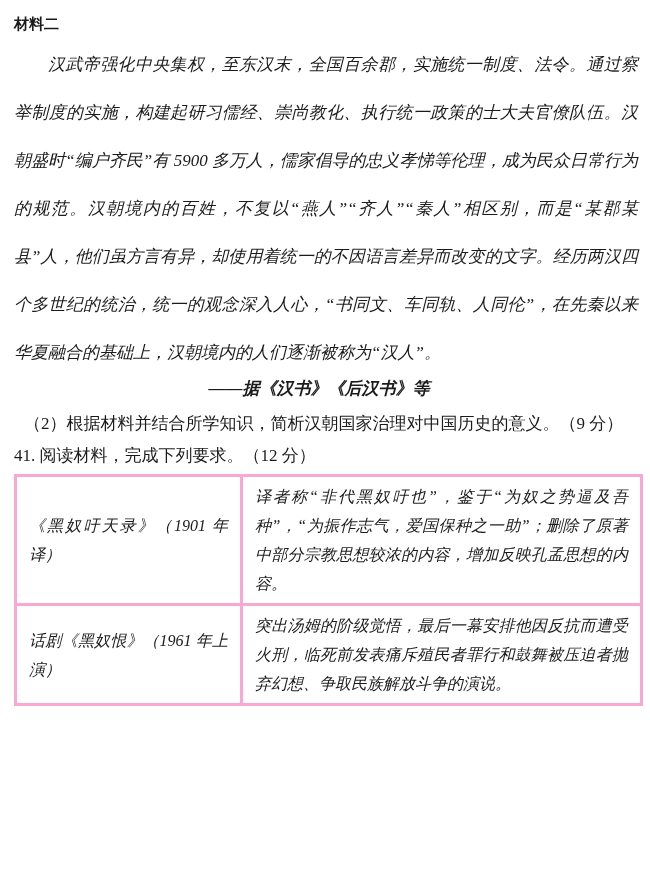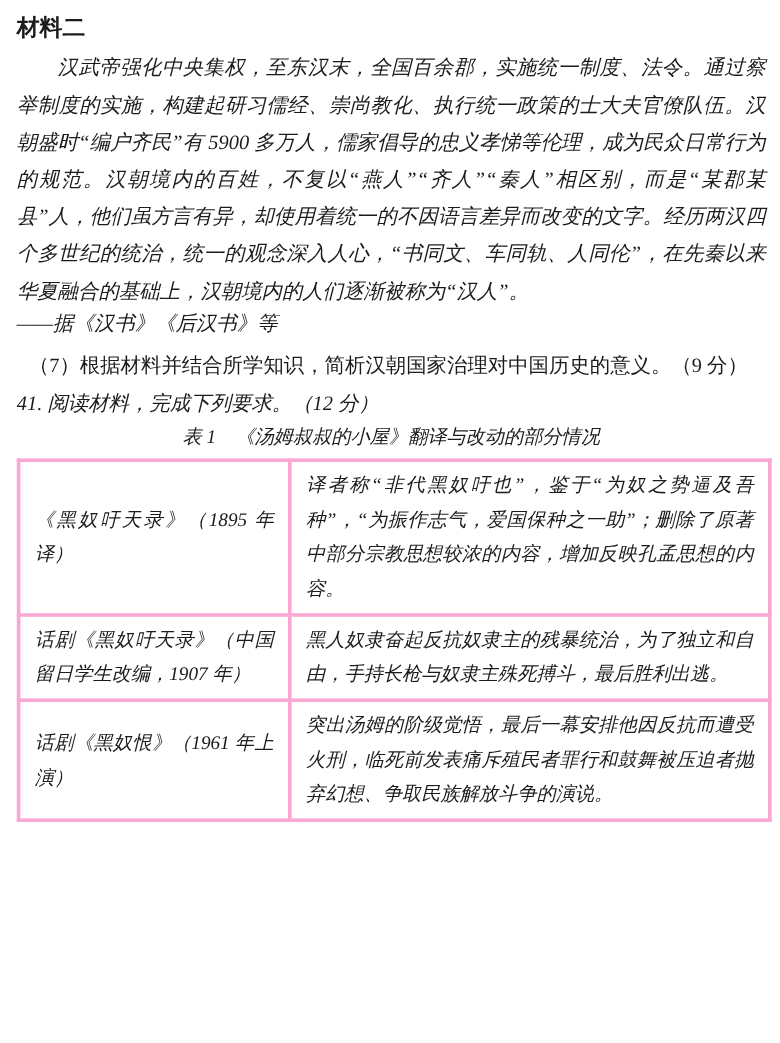--- a/index.html
+++ b/index.html
@@ -26,34 +26,35 @@
   .song {
     font-family: "Liberation Serif", serif;
     font-style: normal;
   }
   
   .kai {
     font-family: "Liberation Serif", serif;
     font-style: italic;
   }
   .m-heading {
-    font-size: 19px;
+    font-size: 15px;
     line-height: 20px;
     margin: 2px 0 0 0;
   }
   .material-para {
     margin-top: 7px;
-    line-height: 31px;
+    line-height: 48px;
     text-align: justify;
     text-indent: 2em;
   }
   .source-line {
-    text-align: left;
+    text-align: center;
     line-height: 24px;
     margin: 0 14px 0 0;
+    font-weight: bold;
   }
   .question-line {
     margin-top: 11px;
     padding-left: 10px;
     line-height: 24px;
   }
   .q41-heading {
     margin-top: 8px;
     line-height: 24px;
   }
@@ -93,37 +94,32 @@
 
 <div class="doc">
 
   <div class="m-heading hei">材料二</div>
 
   <div class="material-para kai">汉武帝强化中央集权，至东汉末，全国百余郡，实施统一制度、法令。通过察举制度的实施，构建起研习儒经、崇尚教化、执行统一政策的士大夫官僚队伍。汉朝盛时“编户齐民”有 5900 多万人，儒家倡导的忠义孝悌等伦理，成为民众日常行为的规范。汉朝境内的百姓，不复以“燕人”“齐人”“秦人”相区别，而是“某郡某县”人，他们虽方言有异，却使用着统一的不因语言差异而改变的文字。经历两汉四个多世纪的统治，统一的观念深入人心，“书同文、车同轨、人同伦”，在先秦以来华夏融合的基础上，汉朝境内的人们逐渐被称为“汉人”。</div>
 
   <div class="source-line kai">——据《汉书》《后汉书》等</div>
 
 
-  <div class="question-line song">（7）根据材料并结合所学知识，简析汉朝国家治理对中国历史的意义。（9 分）</div>
+  <div class="question-line song">（2）根据材料并结合所学知识，简析汉朝国家治理对中国历史的意义。（9 分）</div>
 
-  <div class="q41-heading question-line song" style="padding-left:0;font-style:italic;">41. 阅读材料，完成下列要求。（12 分）</div>
+  <div class="q41-heading question-line song" style="padding-left:0;">41. 阅读材料，完成下列要求。（12 分）</div>
 
 
 
-  <div class="table-caption kai">表 1　《汤姆叔叔的小屋》翻译与改动的部分情况</div>
 
   <table class="trans-table kai">
     <tbody>
       <tr>
-        <td class="col-left">《黑奴吁天录》（1895 年译）</td>
+        <td class="col-left">《黑奴吁天录》（1901 年译）</td>
         <td class="col-right">译者称“非代黑奴吁也”，鉴于“为奴之势逼及吾种”，“为振作志气，爱国保种之一助”；删除了原著中部分宗教思想较浓的内容，增加反映孔孟思想的内容。</td>
-      </tr>
-      <tr>
-        <td class="col-left">话剧《黑奴吁天录》（中国留日学生改编，1907 年）</td>
-        <td class="col-right">黑人奴隶奋起反抗奴隶主的残暴统治，为了独立和自由，手持长枪与奴隶主殊死搏斗，最后胜利出逃。</td>
       </tr>
       <tr>
         <td class="col-left">话剧《黑奴恨》（1961 年上演）</td>
         <td class="col-right">突出汤姆的阶级觉悟，最后一幕安排他因反抗而遭受火刑，临死前发表痛斥殖民者罪行和鼓舞被压迫者抛弃幻想、争取民族解放斗争的演说。</td>
       </tr>
     </tbody>
   </table>
 
 </div>
 

